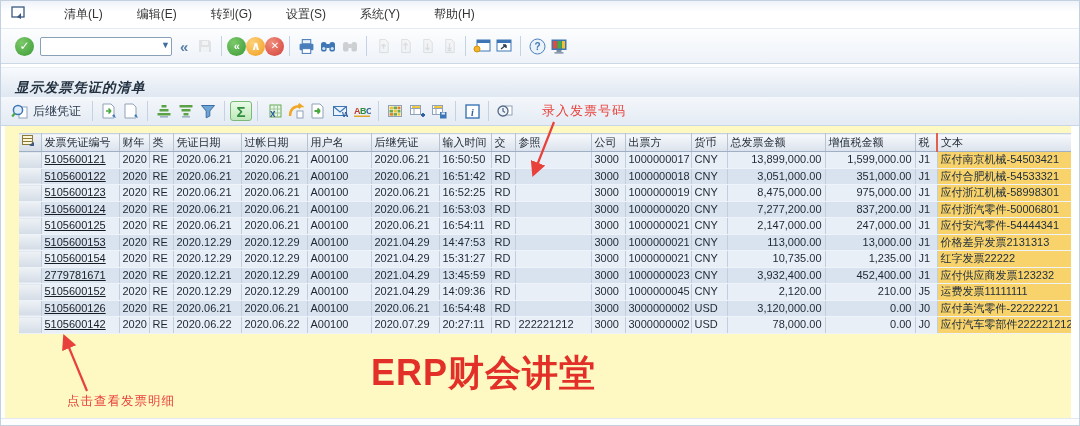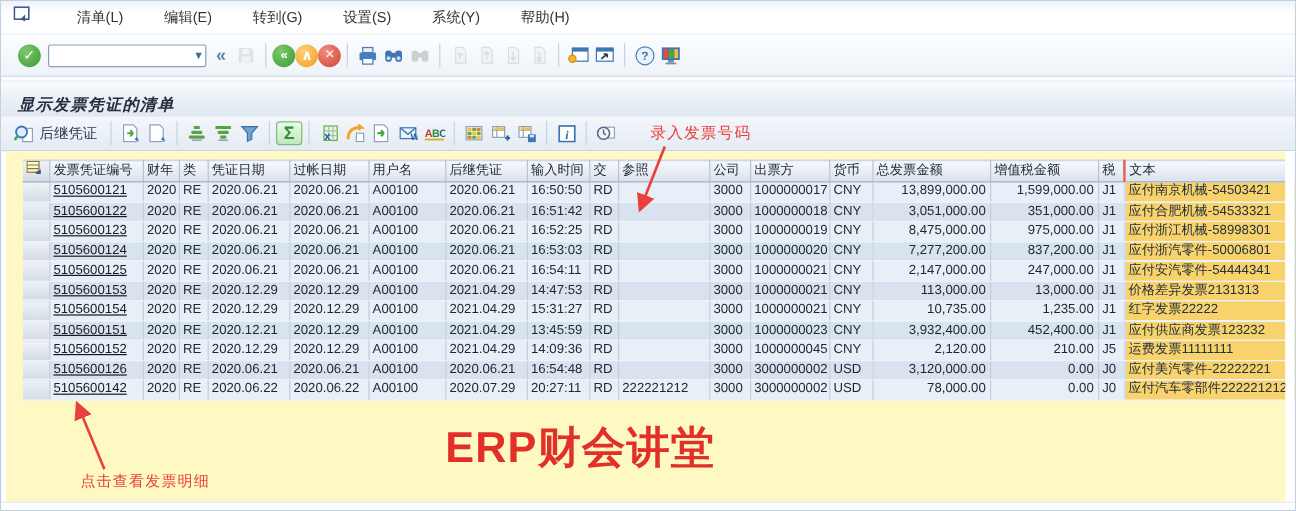--- a/index.html
+++ b/index.html
@@ -504,21 +504,21 @@
             <td>3000</td>
             <td>1000000021</td>
             <td>CNY</td>
             <td class="num">10,735.00</td>
             <td class="num">1,235.00</td>
             <td>J1</td>
             <td class="ycell">红字发票22222</td>
           </tr>
           <tr class="r-dark">
             <td class="sel"></td>
-            <td><a class="doclink">5105600151</a></td>
+            <td><a class="doclink">2779781671</a></td>
             <td>2020</td>
             <td>RE</td>
             <td>2020.12.21</td>
             <td>2020.12.29</td>
             <td>A00100</td>
             <td>2021.04.29</td>
             <td>13:45:59</td>
             <td>RD</td>
             <td></td>
             <td>3000</td>

